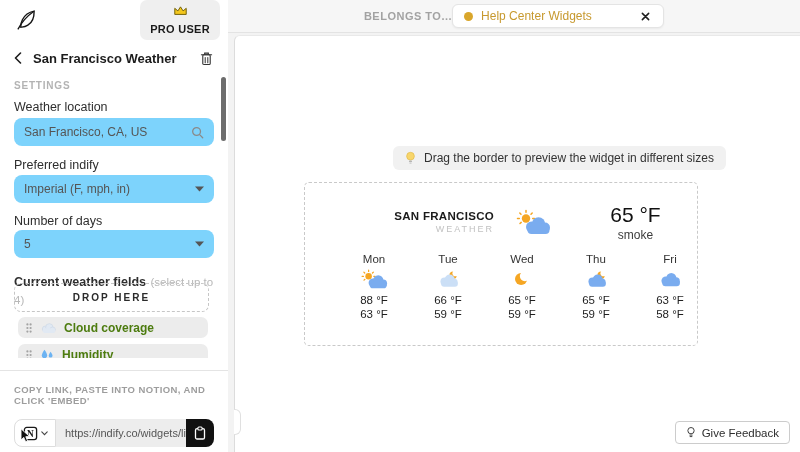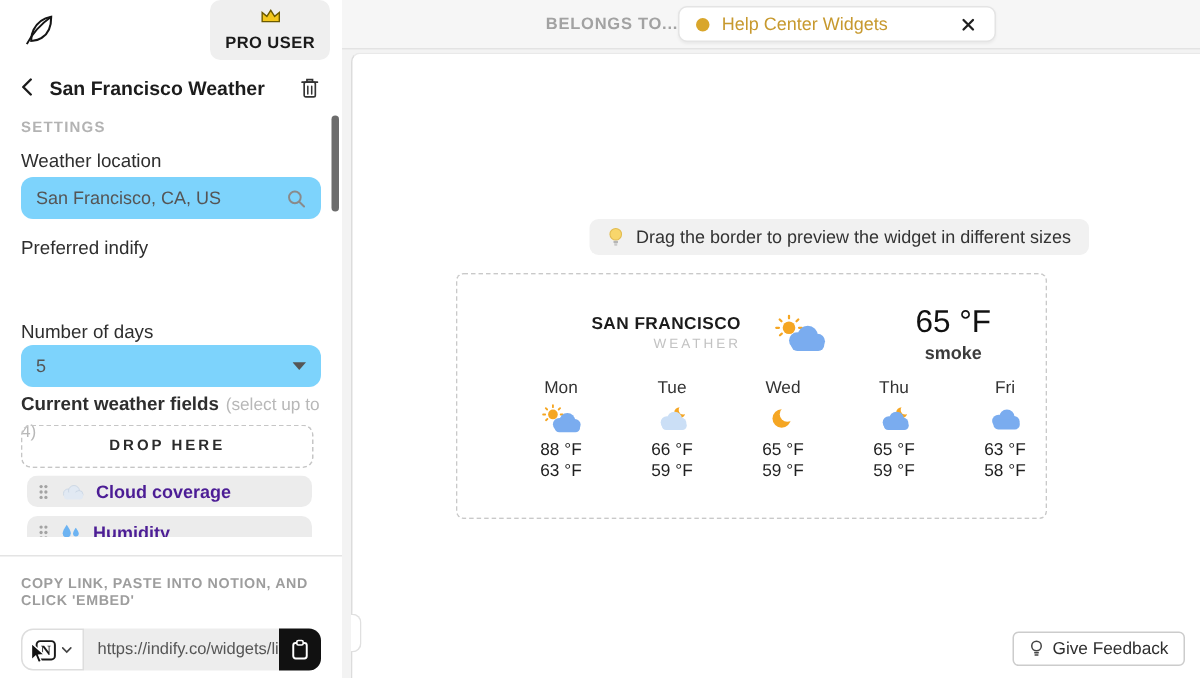--- a/index.html
+++ b/index.html
@@ -17,21 +17,21 @@
   .trash-btn { width:16px; height:16px; cursor:pointer; display:flex; align-items:center; justify-content:center; }
   .settings-label { position:absolute; left:14px; top:80px; font-size:10px; font-weight:bold; color:#b3b3b3; letter-spacing:.8px; }
   .f-label { font-size:12.5px; color:#2e2e2e; }
   .f-label.bold { font-weight:bold; }
   .hint { font-size:11.5px; color:#b8b8b8; font-weight:normal; }
   .input-box { background:#7dd3fc; border-radius:8px; height:28px; display:flex; align-items:center; padding:0 10px; font-size:12px; color:#555; cursor:pointer; }
   .input-box .val { flex:1; white-space:nowrap; overflow:hidden; }
   .pos { position:absolute; left:14px; right:14px; }
   .drop-zone { position:absolute; left:14px; right:19px; top:283px; height:29px; border:1px dashed #c6c6c6; border-radius:7px; display:flex; align-items:center; justify-content:center; font-size:10px; font-weight:bold; letter-spacing:2px; color:#2b2b2b; cursor:pointer; }
   .items-clip { position:absolute; left:18px; right:20px; top:317px; height:41px; overflow:hidden; }
-  .drag-row { background:#ececec; border-radius:7px; height:21px; display:flex; align-items:center; gap:8px; padding:0 8px; margin-bottom:6px; font-size:12px; font-weight:bold; color:#4c1d95; cursor:grab; }
+  .drag-row { background:#ececec; border-radius:7px; height:21px; display:flex; align-items:center; gap:8px; padding:0 8px; margin-bottom:6px; font-size:12px; font-weight:bold; color:#4d7c0f; cursor:grab; }
   .bottom-panel { position:absolute; left:0; right:0; bottom:0; top:370px; background:#fff; border-top:1px solid #e4e4e4; padding:13px 14px 0 14px; }
   .copy-instr { font-size:9.5px; font-weight:bold; color:#9d9d9d; letter-spacing:.4px; }
   .embed-row { display:flex; margin-top:13px; height:28px; }
   .notion-sel { width:42px; background:#fff; border:1px solid #ddd; border-radius:8px 0 0 8px; display:flex; align-items:center; justify-content:center; gap:3px; cursor:pointer; }
   .url-field { flex:1; background:#ededed; display:flex; align-items:center; padding:0 0 0 9px; font-size:11px; color:#555; white-space:nowrap; overflow:hidden; cursor:text; }
   .copy-btn { width:28px; background:#111; border-radius:0 8px 8px 0; display:flex; align-items:center; justify-content:center; cursor:pointer; }
   .scroll-thumb { position:absolute; right:2px; top:77px; width:5px; height:64px; background:#6c6c6c; border-radius:3px; cursor:pointer; }
 
   
   .main { position:absolute; left:228px; right:0; top:0; bottom:0; background:#f3f3f3; }
@@ -43,21 +43,21 @@
   .pill .x { width:14px; height:14px; display:flex; align-items:center; justify-content:center; cursor:pointer; }
   .canvas { position:absolute; left:6px; top:35px; right:0; bottom:0; background:#fff; border-left:1px solid #dcdcdc; border-top:1px solid #e9e9e9; border-top-left-radius:6px; }
   .tip { position:absolute; left:158px; top:110px; height:24px; background:#f1f1f1; border-radius:6px; display:flex; align-items:center; gap:8px; padding:0 12px; font-size:12px; color:#333; }
   .widget-box { position:absolute; left:69px; top:146px; width:394px; height:164px; border:1px dashed #c9c9c9; border-radius:5px; background:#fff; cursor:pointer; }
   .w-title { position:absolute; left:34px; top:27px; width:155px; text-align:right; }
   .w-city { font-size:11.5px; font-weight:bold; color:#1b1b1b; letter-spacing:.3px; }
   .w-sub { font-size:9px; color:#c2c2c2; letter-spacing:2px; margin-top:2px; }
   .w-icon { position:absolute; left:205px; top:26px; width:45px; text-align:center; }
   .w-temp { position:absolute; left:278px; top:20px; width:105px; text-align:center; }
   .w-deg { font-size:21px; color:#111; }
-  .w-cond { font-size:12px; color:#3c3c3c; margin-top:1px;font-weight:bold; }
+  .w-cond { font-size:12px; color:#3c3c3c; margin-top:1px; }
   .forecast { position:absolute; left:34px; top:70px; display:flex; gap:4px; }
   .fc-col { width:70px; text-align:center; }
   .fc-day { font-size:11.5px; color:#333; }
   .fc-ic { height:22px; margin-top:3px; display:flex; align-items:center; justify-content:center; }
   .fc-hi { font-size:11.5px; color:#1f1f1f; margin-top:4px; }
   .fc-lo { font-size:11.5px; color:#1f1f1f; margin-top:2px; }
   .feedback-btn { position:absolute; right:10px; bottom:8px; height:23px; background:#fff; border:1px solid #ccc; border-radius:4px; display:flex; align-items:center; gap:6px; padding:0 10px; font-size:11.5px; font-weight:500; color:#2e2e2e; cursor:pointer; }
   .resize-notch { position:absolute; left:-1px; top:373px; width:7px; height:26px; background:#fff; border:1px solid #e0e0e0; border-left:none; border-radius:0 6px 6px 0; }
   .cursor { position:absolute; left:20px; top:428px; z-index:20; pointer-events:none; }
   svg { display:block; }
@@ -110,32 +110,40 @@
       <span class="val">San Francisco, CA, US</span>
       <span>
         <svg width="13" height="13" viewBox="0 0 14 14">
           <circle cx="6" cy="6" r="4.2" stroke="#8a8a8a" stroke-width="1.4" fill="none"></circle>
           <path d="M9.3 9.3 L12.6 12.6" stroke="#8a8a8a" stroke-width="1.4" stroke-linecap="round"></path>
         </svg>
       </span>
     </div>
 
     <div class="pos f-label" style="top:158px">Preferred indify</div>
+    <div class="pos input-box" style="top:175px">
+      <span class="val">Imperial (F, mph, in)</span>
+      <span>
+        <svg width="9" height="6" viewBox="0 0 9 6">
+            <path d="M0 .5 h9 L4.5 5.6 Z" fill="#555"></path>
+          </svg>
+      </span>
+    </div>
 
     <div class="pos f-label" style="top:214px">Number of days</div>
     <div class="pos input-box" style="top:230px">
       <span class="val">5</span>
       <span>
         <svg width="9" height="6" viewBox="0 0 9 6">
             <path d="M0 .5 h9 L4.5 5.6 Z" fill="#555"></path>
           </svg>
       </span>
     </div>
 
-    <div class="pos" style="top:260px">
+    <div class="pos" style="top:272px">
       <span class="f-label bold">Current weather fields</span>
       <span class="hint">(select up to 4)</span>
     </div>
 
     <div class="drop-zone">
       <span>DROP HERE</span>
     </div>
 
     <div class="items-clip">
       <div class="drag-row">

